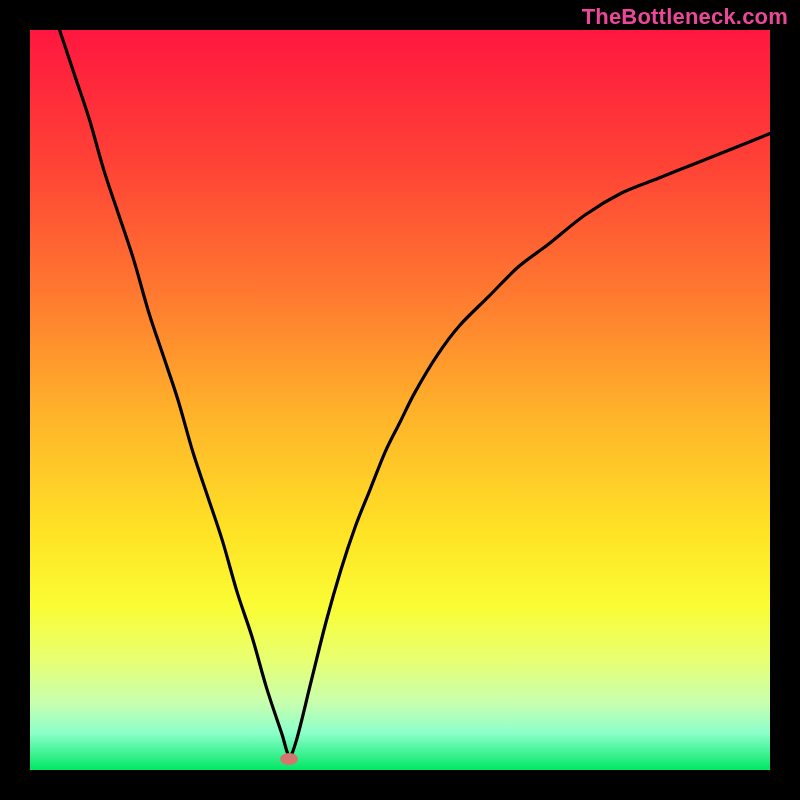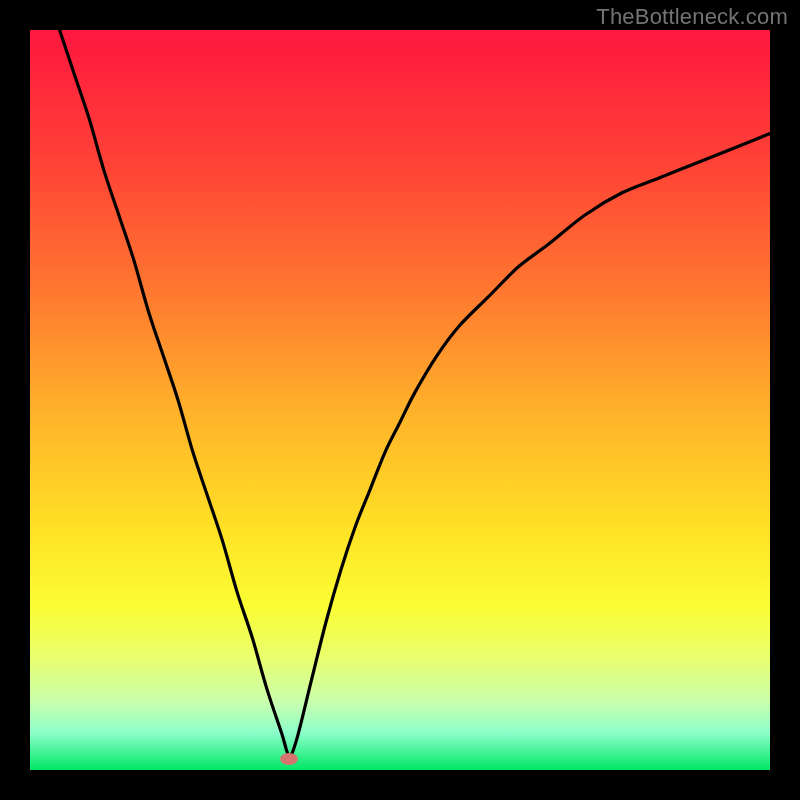--- a/index.html
+++ b/index.html
@@ -23,23 +23,23 @@
     position: absolute;
     left: 0;
     top: 0;
     width: 740px;
     height: 740px;
   }
   .watermark {
     position: absolute;
     top: 4px;
     right: 12px;
-    color: #737373;
+    color: #ec4899;
     font-size: 22px;
-    font-weight: 400;
+    font-weight: 700;
     letter-spacing: 0.2px;
   }
   svg { display: block; }
 </style>
 </head>
 <body>
 
 <div class="watermark">TheBottleneck.com</div>
 
 <div class="frame">

